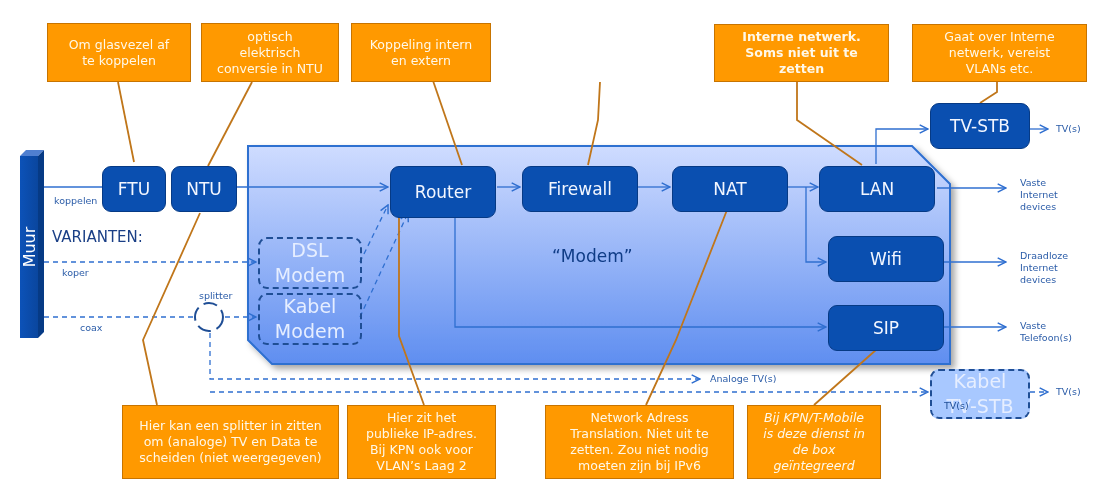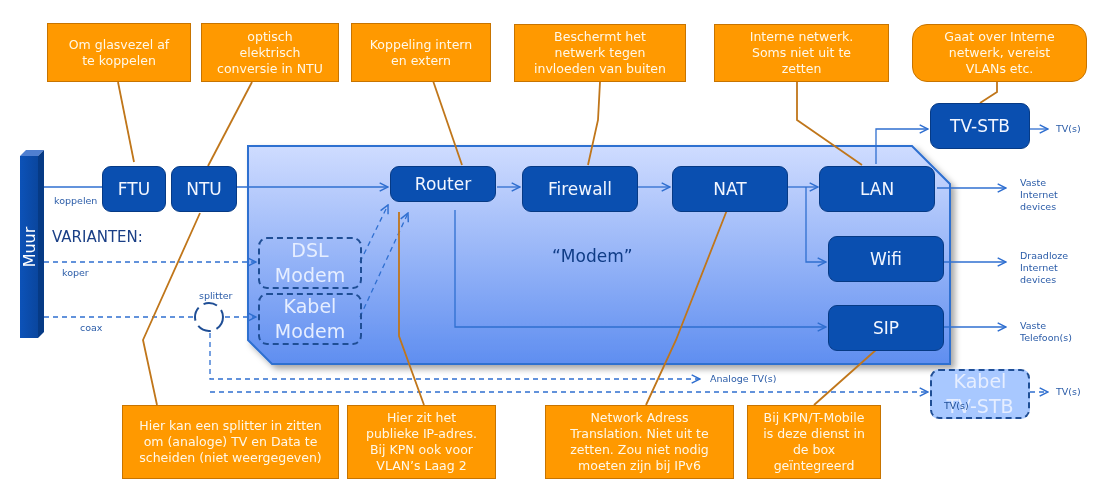--- a/index.html
+++ b/index.html
@@ -92,21 +92,21 @@
   </svg>
 
   <div style="position:absolute;left:2px;top:236px;width:56px;height:22px;transform:rotate(-90deg);color:#fff;font-size:16px;text-align:center;line-height:22px;">Muur</div>
 
   <div style="position:absolute;left:52px;top:228px;color:#1a3f86;font-size:15px;">VARIANTEN:</div>
 
   <div style="position:absolute;left:552px;top:246px;color:#0f3c86;font-size:17px;">“Modem”</div>
 
   <div class="node" style="left:102px;top:166px;width:64px;height:46px;font-size:17px;">FTU</div>
   <div class="node" style="left:171px;top:166px;width:66px;height:46px;font-size:17px;">NTU</div>
-  <div class="node" style="left:390px;top:166px;width:106px;height:36px;font-size:17px;">Router</div>
+  <div class="node" style="left:390px;top:166px;width:106px;height:52px;font-size:17px;">Router</div>
   <div class="node" style="left:522px;top:166px;width:116px;height:46px;font-size:17px;">Firewall</div>
   <div class="node" style="left:819px;top:166px;width:116px;height:46px;font-size:17px;">LAN</div>
   <div class="node" style="left:672px;top:166px;width:116px;height:46px;font-size:17px;">NAT</div>
   <div class="node" style="left:828px;top:236px;width:116px;height:46px;font-size:17px;">Wifi</div>
   <div class="node" style="left:828px;top:305px;width:116px;height:46px;font-size:17px;">SIP</div>
   <div class="node" style="left:930px;top:103px;width:100px;height:46px;font-size:17px;">TV-STB</div>
 
   <div class="ghost" style="left:258px;top:237px;width:104px;height:52px;font-size:19px;">DSL
 Modem</div>
   <div class="ghost" style="left:258px;top:293px;width:104px;height:52px;font-size:19px;">Kabel
@@ -131,38 +131,35 @@
   <div class="lbl" style="left:1020px;top:320px;">Vaste
 Telefoon(s)</div>
 
   <div class="note" style="left:47px;top:23px;width:144px;height:59px;">Om glasvezel af
 te koppelen</div>
   <div class="note" style="left:201px;top:23px;width:138px;height:59px;">optisch
 elektrisch
 conversie in NTU</div>
   <div class="note" style="left:351px;top:23px;width:140px;height:59px;">Koppeling intern
 en extern</div>
-  <div class="note" style="left:514px;top:24px;width:172px;height:58px;">Beschermt het
-netwerk tegen
-invloeden van buiten</div>
-  <div class="note" style="left:714px;top:24px;width:175px;height:58px;">Interne netwerk.
+  <div class="note" style="left:714px;top:24px;width:175px;height:58px;font-weight:bold;">Interne netwerk.
 Soms niet uit te
 zetten</div>
-  <div class="note" style="left:912px;top:24px;width:175px;height:58px;border-radius:15px;">Gaat over Interne
+  <div class="note" style="left:912px;top:24px;width:175px;height:58px;">Gaat over Interne
 netwerk, vereist
 VLANs etc.</div>
   <div class="note" style="left:122px;top:405px;width:217px;height:74px;">Hier kan een splitter in zitten
 om (analoge) TV en Data te
 scheiden (niet weergegeven)</div>
   <div class="note" style="left:347px;top:405px;width:149px;height:74px;">Hier zit het
 publieke IP-adres.
 Bij KPN ook voor
 VLAN’s Laag 2</div>
   <div class="note" style="left:545px;top:405px;width:189px;height:74px;">Network Adress
 Translation. Niet uit te
 zetten.  Zou niet nodig
 moeten zijn bij IPv6</div>
-  <div class="note" style="left:747px;top:405px;width:134px;height:74px;">Bij KPN/T-Mobile
+  <div class="note" style="left:747px;top:405px;width:134px;height:74px;font-style:italic;">Bij KPN/T-Mobile
 is deze dienst in
 de box
 geïntegreerd</div>
 
 </div>
 
 </body></html>

